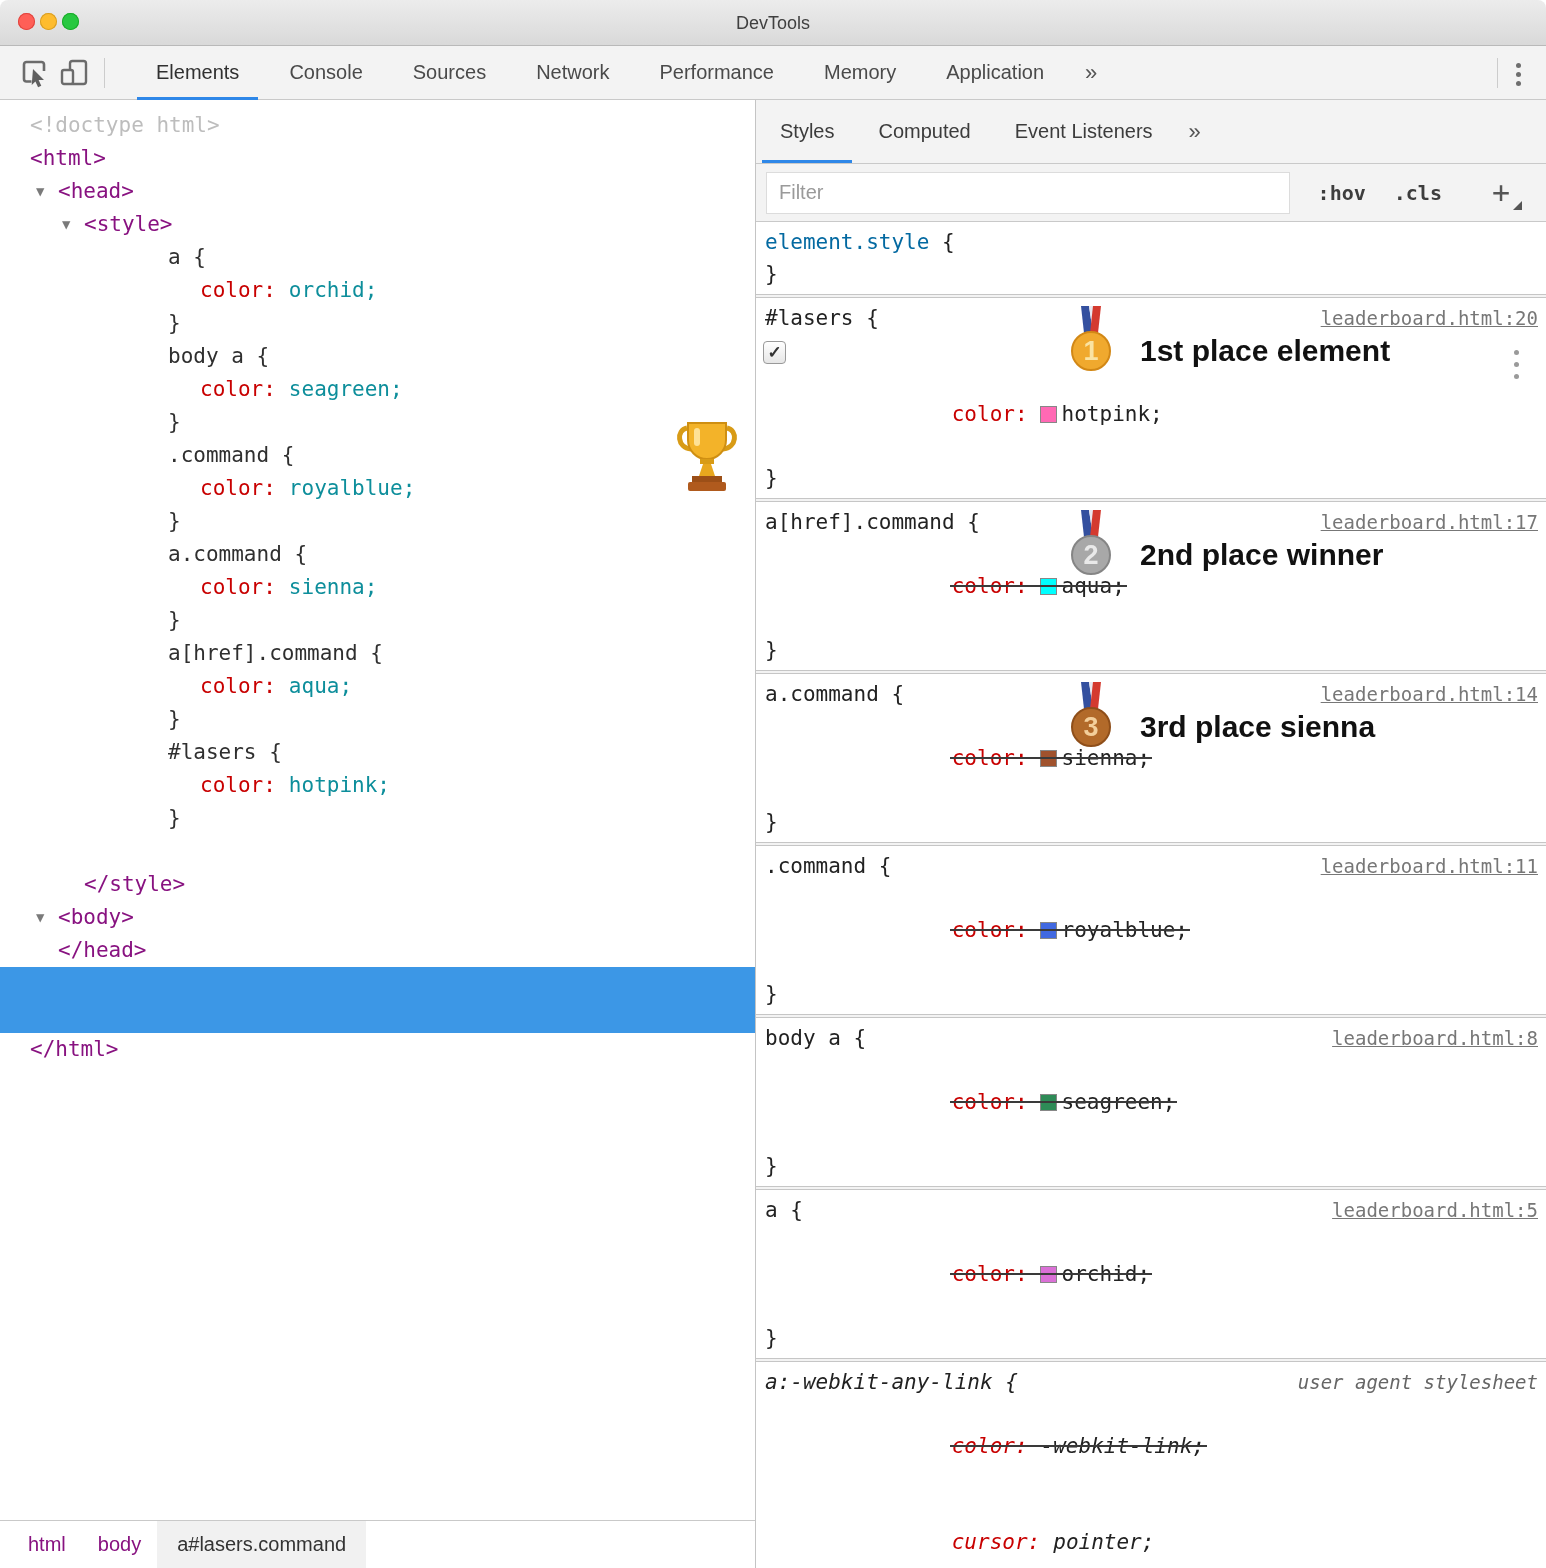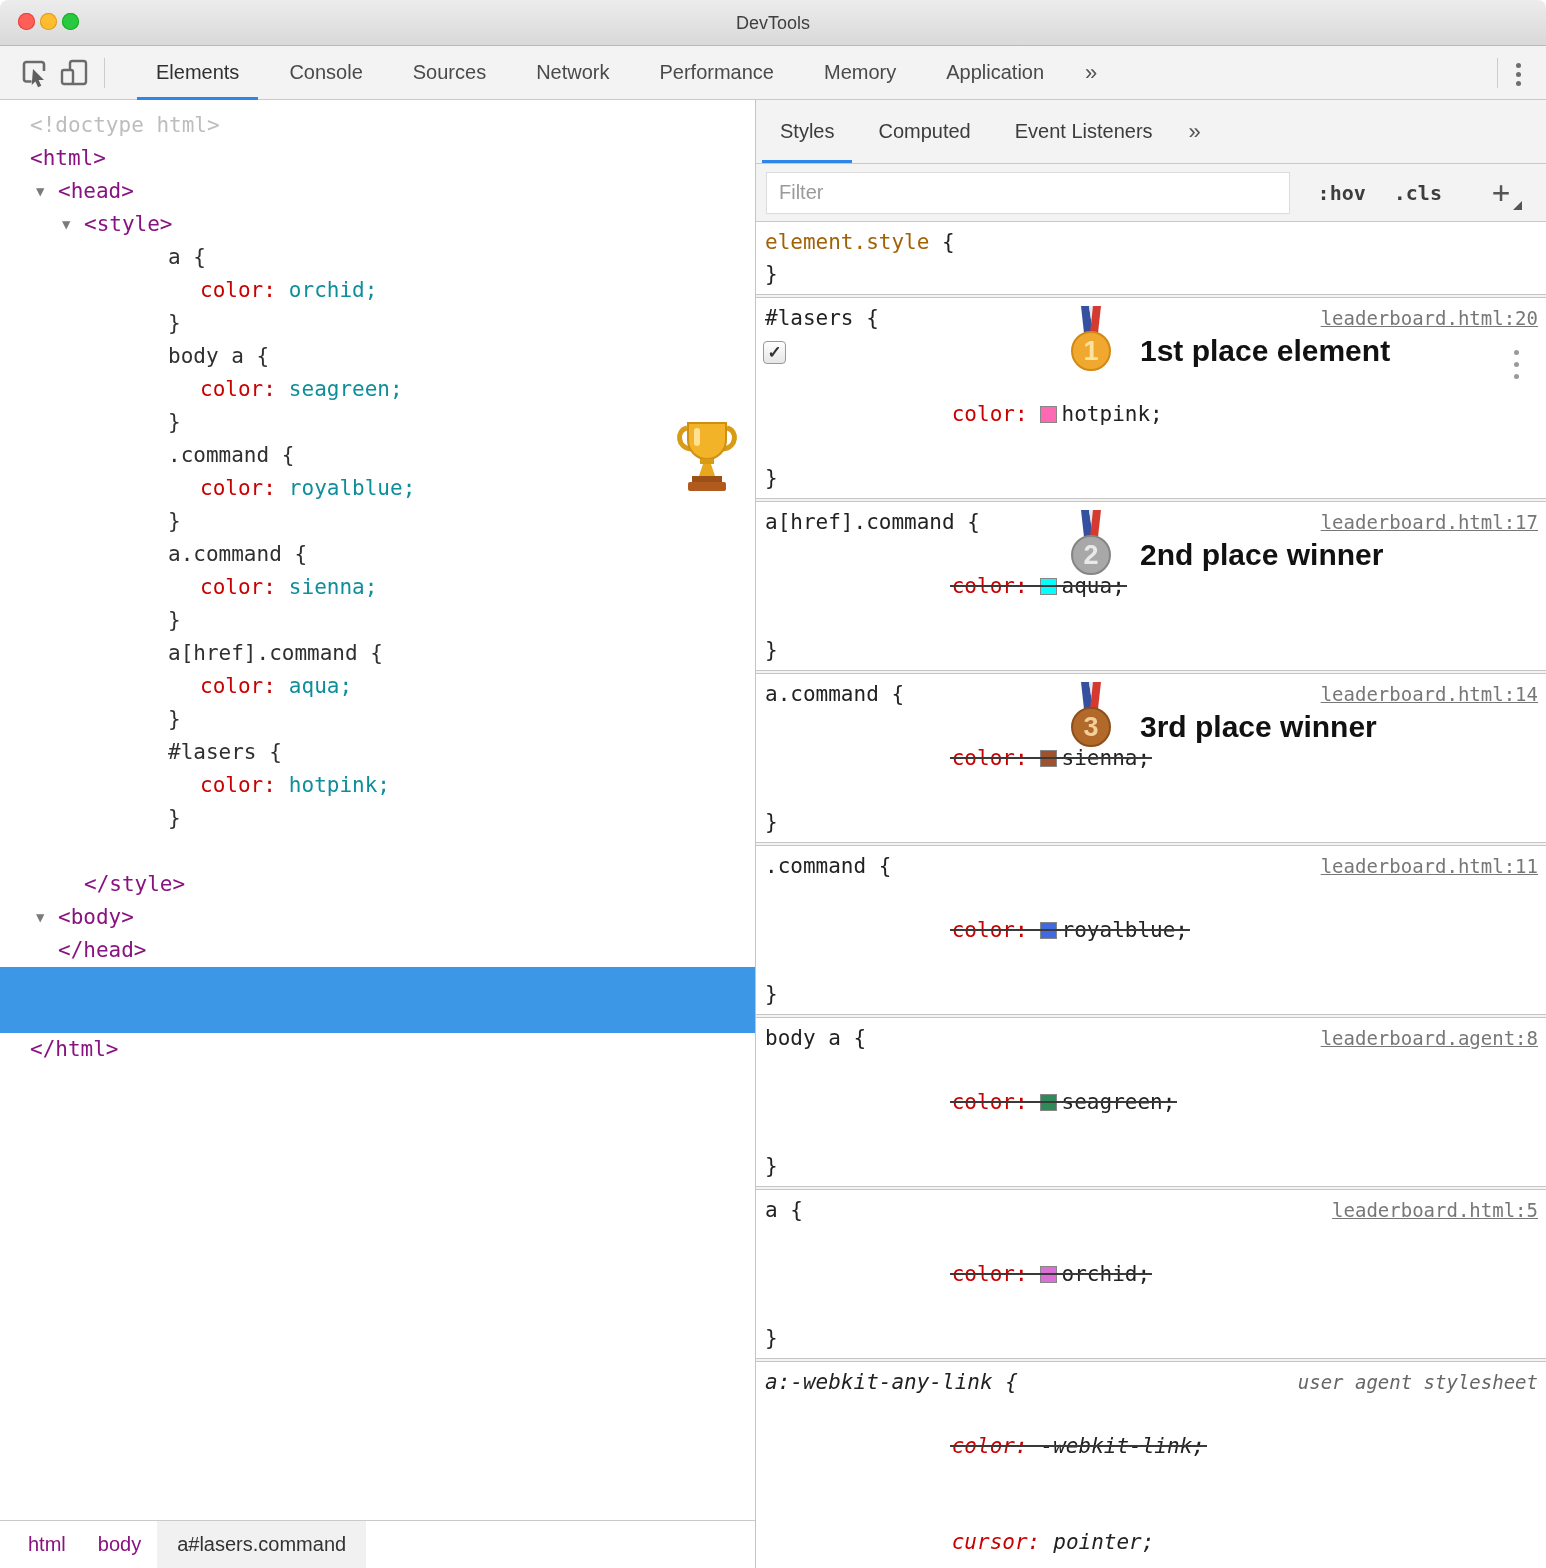--- a/index.html
+++ b/index.html
@@ -97,21 +97,21 @@
   
   .styles-list { flex:1; overflow:hidden; font-family:"DejaVu Sans Mono", monospace;
                  font-size:21px; color:#222; background:#fff; }
   .sec { position:relative; padding:4px 0; }
   .ln { line-height:32px; padding-left:9px; white-space:pre; }
   .rule-header { display:flex; justify-content:space-between; align-items:baseline; }
   .srclink { font-size:19px; color:#777; text-decoration:underline; padding-right:8px;
              white-space:nowrap; flex:none; cursor:pointer; }
   .origin { font-size:19px; color:#666; font-style:italic; padding-right:8px; white-space:nowrap; flex:none; }
   .decl { padding-left:44px; }
-  .gray { color:#a16207; }
+  .gray { color:#0369a1; }
   .declwrap { position:relative; display:inline-block; }
   .struck::after { content:""; position:absolute; left:-2px; right:-2px; top:15px; height:2px; background:#3a3a3a; }
   .swatch { display:inline-block; width:17px; height:17px; border:1px solid #878787;
             margin:0 5px 0 12px; vertical-align:-2px; }
   .sep { height:4px; background:#f3f3f3; border-top:1px solid #c6c6c6; border-bottom:1px solid #c6c6c6; }
   .checkbox { position:absolute; left:7px; top:43px; width:23px; height:23px;
               border:1px solid #999; border-radius:4px; background:linear-gradient(#fff,#e6e6e6);
               display:flex; align-items:center; justify-content:center; }
   .checkbox::after { content:"✓"; font-size:17px; font-weight:bold; color:#333;
                      font-family:"Liberation Sans", sans-serif; }
@@ -317,41 +317,41 @@
           </div>
           <div class="ln">}</div>
           <div class="winner">
             <svg width="46" height="66" viewBox="0 0 46 66">
               <polygon points="13,0 21,0 25,27 16,27" fill="#34509f"></polygon>
               <polygon points="21,0 25,0 27,27 25,27" fill="#e9e9f0"></polygon>
               <polygon points="25,0 33,0 30,27 22,27" fill="#d43a2f"></polygon>
               <circle cx="23" cy="45" r="19" stroke="#8f4f1a" stroke-width="2" fill="#b26a2a"></circle>
               <text x="23" y="54" text-anchor="middle" font-size="27" font-weight="bold" font-family="Liberation Sans, sans-serif" fill="#f3cf9b">3</text>
             </svg>
-            <span class="winner-label">3rd place winner</span>
+            <span class="winner-label">3rd place sienna</span>
           </div>
         </section>
         <div class="sep"></div>
 
         <section class="sec rule">
           <div class="ln rule-header">
             <span>.command {</span>
             <span class="srclink">leaderboard.html:11</span>
           </div>
           <div class="ln decl">
             <span class="declwrap struck"><span class="tk-prop">color:</span><span class="swatch" style="background: rgb(65, 105, 225);"></span><span>royalblue;</span></span>
           </div>
           <div class="ln">}</div>
         </section>
         <div class="sep"></div>
 
         <section class="sec rule">
           <div class="ln rule-header">
             <span>body a {</span>
-            <span class="srclink">leaderboard.agent:8</span>
+            <span class="srclink">leaderboard.html:8</span>
           </div>
           <div class="ln decl">
             <span class="declwrap struck"><span class="tk-prop">color:</span><span class="swatch" style="background: rgb(46, 139, 87);"></span><span>seagreen;</span></span>
           </div>
           <div class="ln">}</div>
         </section>
         <div class="sep"></div>
 
         <section class="sec rule">
           <div class="ln rule-header">

